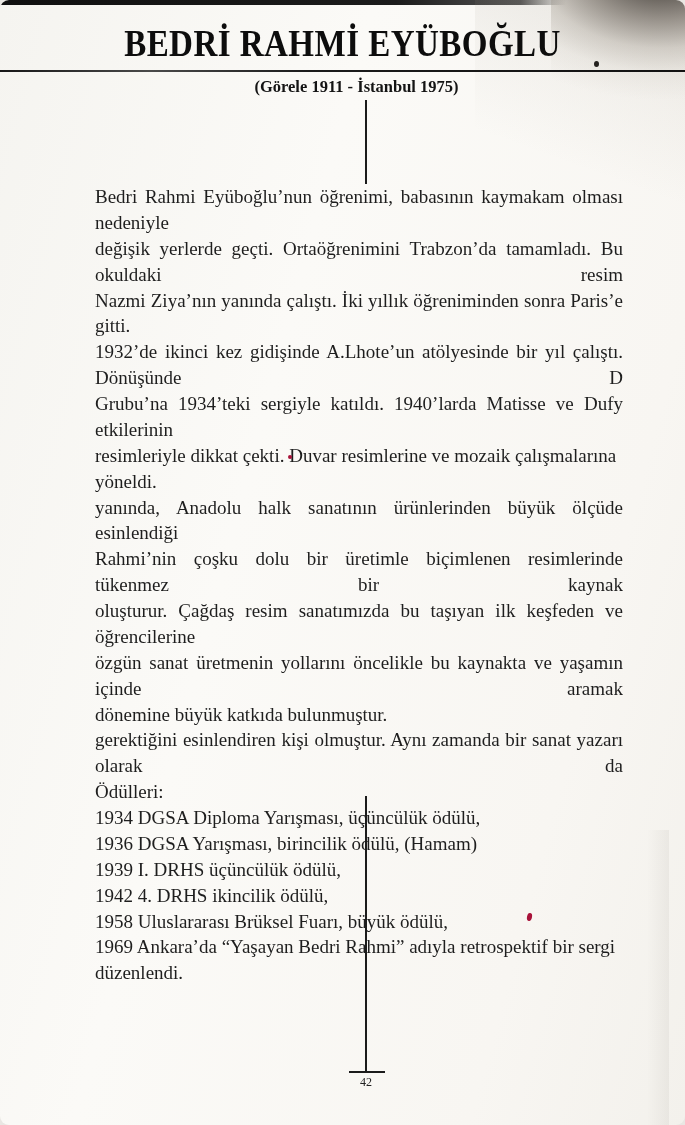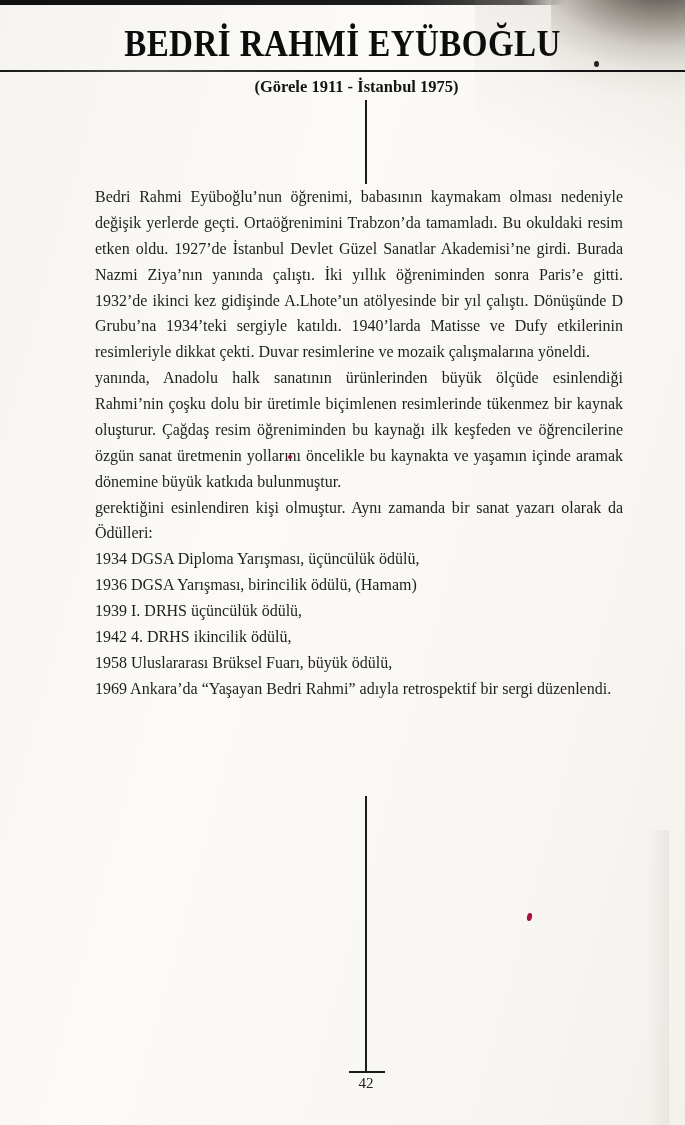--- a/index.html
+++ b/index.html
@@ -4,20 +4,21 @@
 <style>
   html,body{margin:0;padding:0;background:#e9e7e3;}
   .page{
     position:relative;
     width:685px;height:1125px;
     margin:0 auto;
     background:linear-gradient(105deg,#f5f4f0 0%,#fbfaf7 38%,#f8f6f2 78%,#f3f1ec 100%);
     overflow:hidden;
     font-family:"Liberation Serif","DejaVu Serif",serif;
     color:#1d1d1d;
+    border-radius:9px;
   }
   .top-strip{
     position:absolute;left:0;top:0;width:566px;height:5px;
     background:linear-gradient(90deg,#101010 0%,#1c1c1c 70%,rgba(28,28,28,.75) 92%,rgba(28,28,28,0) 100%);
   }
   .corner-shadow{
     position:absolute;right:0;top:0;width:134px;height:100px;
     background:radial-gradient(ellipse 150% 130% at 82% -30%,
       rgba(40,35,30,.95) 0%,rgba(96,88,79,.6) 38%,
       rgba(148,140,128,.32) 60%,rgba(188,181,170,.14) 78%,rgba(188,181,170,0) 100%);
@@ -48,38 +49,38 @@
   .subtitle{
     position:absolute;left:14px;top:77px;width:685px;
     text-align:center;font-weight:bold;font-size:16.5px;color:#141414;
     white-space:nowrap;
   }
   .vline{position:absolute;width:2px;background:#1b1b1b;}
   .vline-top{left:365px;top:100px;height:84px;}
   .vline-bottom{left:365px;top:796px;height:277px;}
   .body-text{
     position:absolute;left:95px;top:184px;width:528px;
-    font-size:16px;line-height:25.87px;color:#1e1e1e;
+    font-size:19px;line-height:25.87px;color:#1e1e1e;
   }
   .line{min-height:25.87px;}
   .line.j{text-align:justify;text-align-last:justify;}
   .red-dot-a{
     position:absolute;left:288px;top:455px;width:4px;height:4px;
     border-radius:50%;
   }
   .red-dot-b{
     position:absolute;left:527px;top:913px;width:5px;height:8px;
     border-radius:50%;transform:rotate(12deg);
   }
   .footer-tick{
     position:absolute;left:349px;top:1071px;width:36px;height:2px;background:#1b1b1b;
   }
   .page-number{
     position:absolute;left:330px;top:1075px;width:72px;
-    text-align:center;font-size:15px;color:#222;
+    text-align:center;font-size:12px;color:#222;
   }
 </style>
 </head>
 <body>
 
 <div class="page">
   <div class="top-strip"></div>
   <div class="corner-soft"></div>
   <div class="corner-shadow"></div>
   <div class="right-band"></div>
@@ -88,30 +89,29 @@
   <div class="stray-mark"></div>
   <div class="title-rule"></div>
   <div class="subtitle">(Görele 1911 - İstanbul 1975)</div>
 
   <div class="vline vline-top"></div>
 
   <div class="body-text">
       <div>
         <div class="line j">Bedri Rahmi Eyüboğlu’nun öğrenimi, babasının kaymakam olması nedeniyle</div>
         <div class="line j">değişik yerlerde geçti. Ortaöğrenimini Trabzon’da tamamladı. Bu okuldaki resim</div>
-        <div class="line j">etken oldu. 1927’de İstanbul Devlet Güzel Sanatlar Akademisi’ne girdi. Burada</div>
         <div class="line j">Nazmi Ziya’nın yanında çalıştı. İki yıllık öğreniminden sonra Paris’e gitti.</div>
         <div class="line j">1932’de ikinci kez gidişinde A.Lhote’un atölyesinde bir yıl çalıştı. Dönüşünde D</div>
         <div class="line j">Grubu’na 1934’teki sergiyle katıldı. 1940’larda Matisse ve Dufy etkilerinin</div>
         <div class="line">resimleriyle dikkat çekti. Duvar resimlerine ve mozaik çalışmalarına yöneldi.</div>
         <div class="line j">yanında, Anadolu halk sanatının ürünlerinden büyük ölçüde esinlendiği</div>
       </div>
       <div>
         <div class="line j">Rahmi’nin çoşku dolu bir üretimle biçimlenen resimlerinde tükenmez bir kaynak</div>
-        <div class="line j">oluşturur. Çağdaş resim öğreniminden bu kaynağı ilk keşfeden ve öğrencilerine</div>
+        <div class="line j">oluşturur. Çağdaş resim sanatımızda bu taşıyan ilk keşfeden ve öğrencilerine</div>
         <div class="line j">özgün sanat üretmenin yollarını öncelikle bu kaynakta ve yaşamın içinde aramak</div>
         <div class="line">dönemine büyük katkıda bulunmuştur.</div>
         <div class="line j">gerektiğini esinlendiren kişi olmuştur. Aynı zamanda bir sanat yazarı olarak da</div>
       </div>
       <div>
         <div class="line">Ödülleri:</div>
       </div>
       <div>
         <div class="line">1934 DGSA Diploma Yarışması, üçüncülük ödülü,</div>
         <div class="line">1936 DGSA Yarışması, birincilik ödülü, (Hamam)</div>

